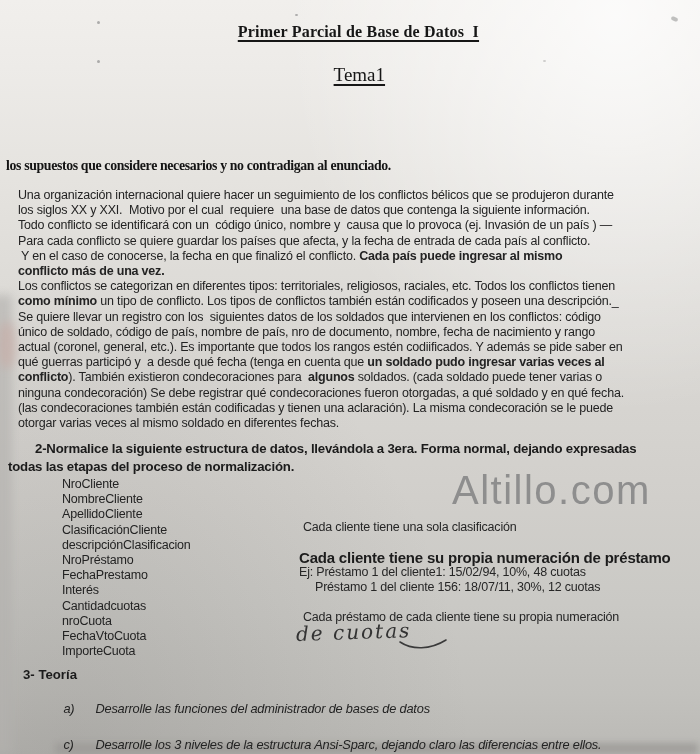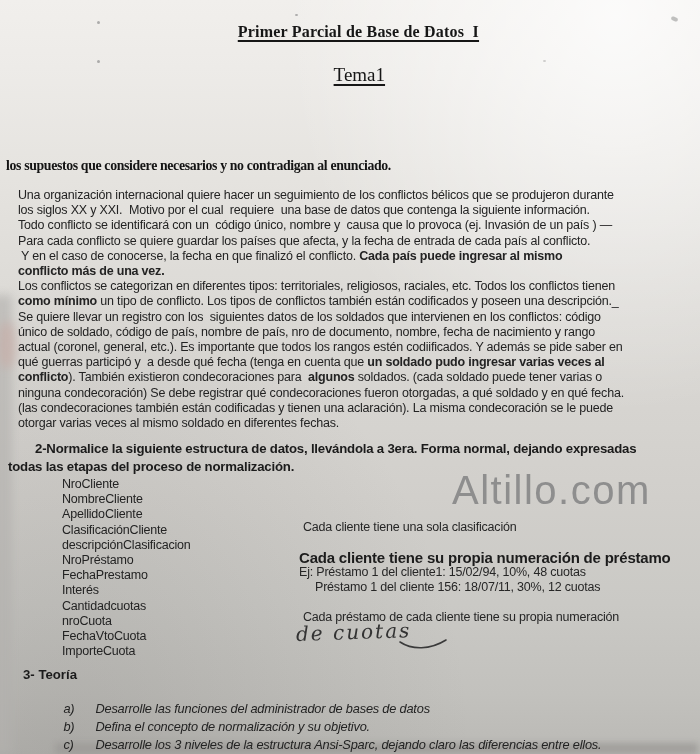--- a/index.html
+++ b/index.html
@@ -117,20 +117,17 @@
 
   <div class="abs handwriting">de cuotas</div>
   <svg class="abs hw-tail" width="52" height="16">
     <path d="M2 5 C 14 13, 32 13, 48 3" stroke="#3a3a3a" fill="none" stroke-width="1.6" stroke-linecap="round"></path>
   </svg>
 
   <div class="abs q3h">3- Teoría</div>
   <div class="abs q3item q3a">
     <span class="lbl">a)</span><span>Desarrolle las funciones del administrador de bases de datos</span>
   </div>
-  <div class="abs q3item q3b">
-    <span class="lbl">b)</span><span>Defina el concepto de normalización y su objetivo.</span>
-  </div>
   <div class="abs q3item q3c">
     <span class="lbl">c)</span><span>Desarrolle los 3 niveles de la estructura Ansi-Sparc, dejando claro las diferencias entre ellos.</span>
   </div>
 
 </div>
 
 </body></html>

